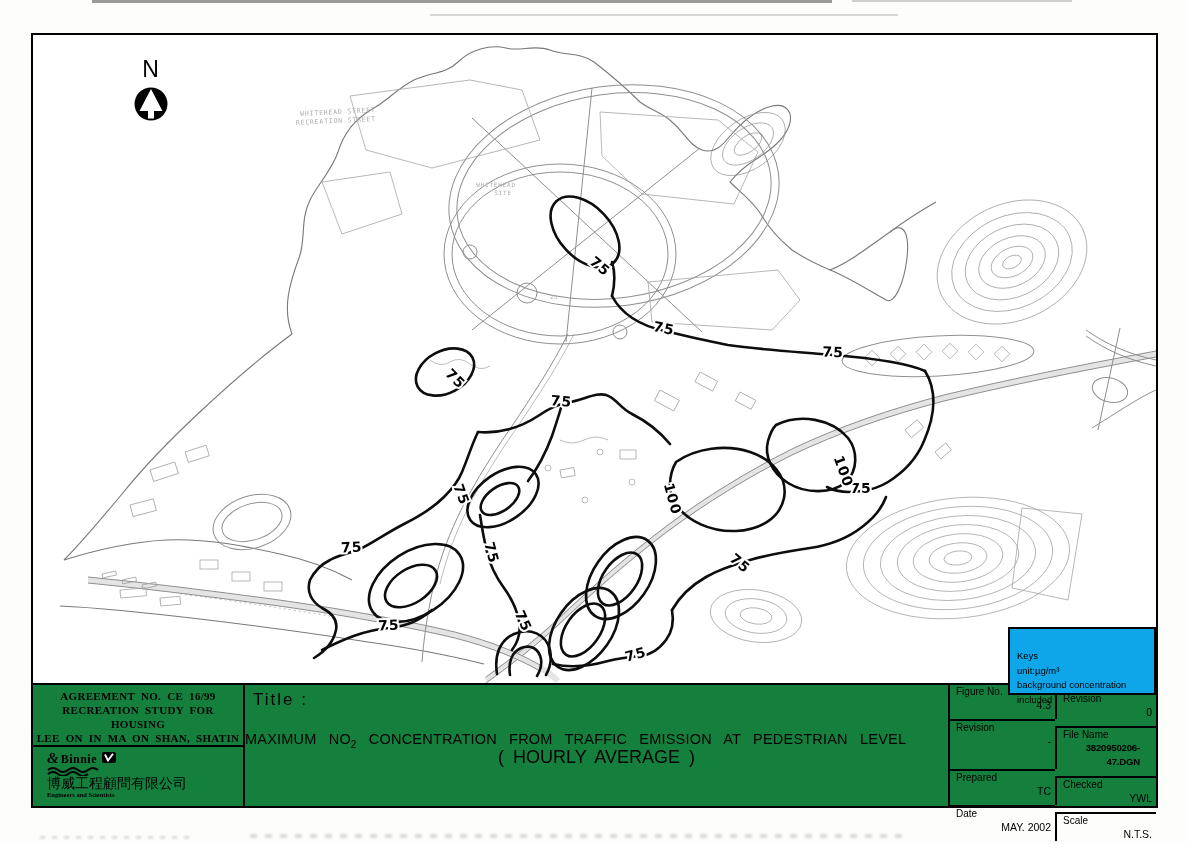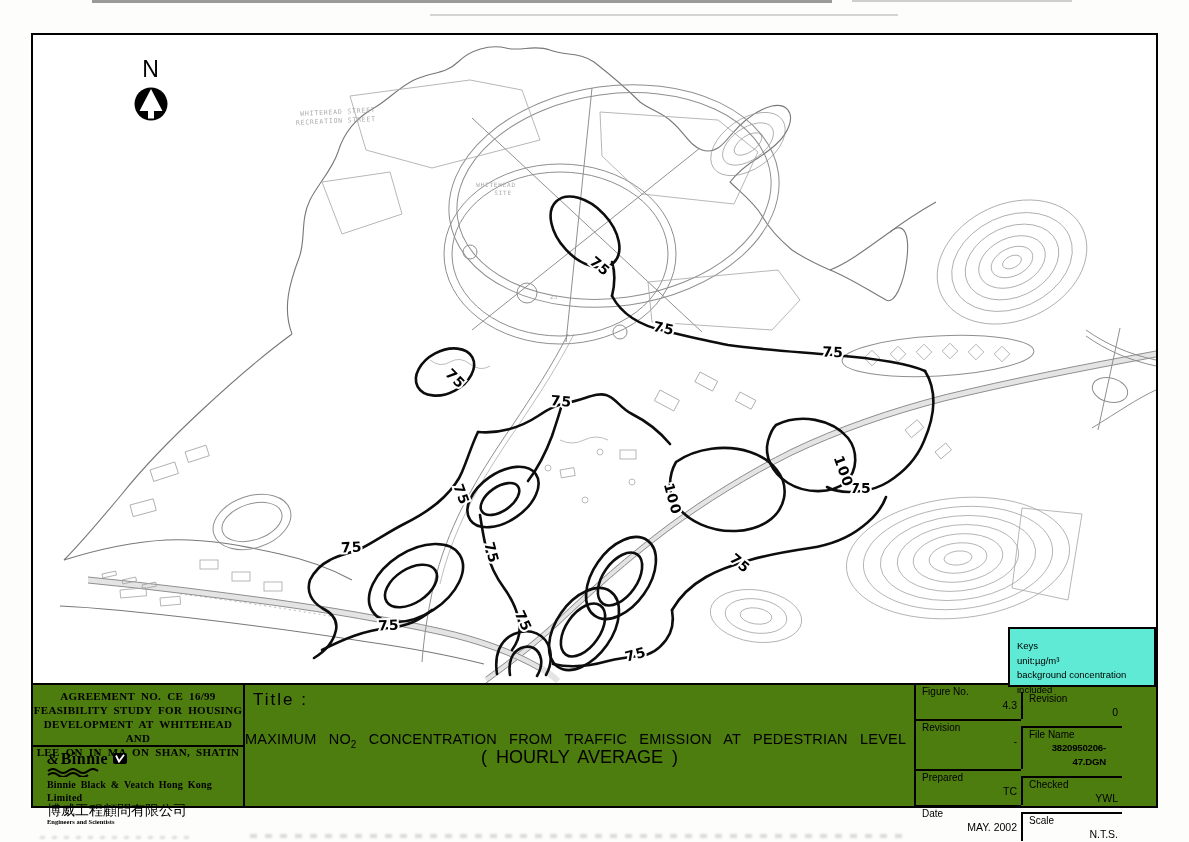--- a/index.html
+++ b/index.html
@@ -18,50 +18,50 @@
   .frame{position:absolute;left:31px;top:33px;width:1127px;height:775px;
          border:2px solid #000;box-sizing:border-box;background:#fff;}
   .map-svg{position:absolute;left:0;top:0;width:1123px;height:648px;display:block;}
 
   
   .north{position:absolute;left:96px;top:22px;width:44px;text-align:center;}
   .north .nletter{font-size:23px;font-weight:500;line-height:24px;letter-spacing:1px;}
   .north svg{display:block;margin:4px auto 0;}
 
   
-  .keys{position:absolute;left:975px;top:592px;width:148px;height:60px;border:2px solid #000;
-        box-sizing:border-box;padding:10px 7px;font-size:9.5px;line-height:1.55;
-        background:#5eead4;z-index:5;}
+  .keys{position:absolute;left:975px;top:592px;width:148px;height:68px;border:2px solid #000;
+        box-sizing:border-box;padding:20px 7px;font-size:9.5px;line-height:1.55;
+        background:#0ea5e9;z-index:5;}
 
   
   .tblock{position:absolute;left:0;top:648px;width:1123px;height:123px;border-top:2px solid #000;
-          display:flex;background:#4d7c0f;z-index:4;box-sizing:border-box;}
+          display:flex;background:#15803d;z-index:4;box-sizing:border-box;}
   .tb-left{width:212px;border-right:2px solid #000;box-sizing:border-box;display:flex;flex-direction:column;}
   .tb-agreement{height:62px;border-bottom:2px solid #000;box-sizing:border-box;
                 font-family:"Liberation Serif",serif;font-weight:700;font-size:11px;
                 line-height:14px;text-align:center;padding-top:4px;letter-spacing:.3px;word-spacing:3px;}
   .tb-logo{flex:1;padding:3px 10px 0 14px;font-family:"Liberation Serif",serif;}
   .logo-row{display:flex;align-items:baseline;gap:2px;}
   .logo-amp{font-style:italic;font-size:15px;font-weight:700;}
-  .logo-name{font-weight:700;font-size:16px;letter-spacing:.5px;}
+  .logo-name{font-weight:700;font-size:12px;letter-spacing:.5px;}
   .logo-flag{position:relative;top:1px;margin-left:3px;}
   .logo-waves{display:block;margin:0 0 1px 0;}
   .logo-en{font-size:10px;font-weight:700;letter-spacing:.2px;word-spacing:2px;line-height:13px;}
   .logo-zh{font-size:14px;line-height:13px;}
   .logo-tag{font-size:6.5px;font-weight:700;line-height:9px;}
 
   .tb-mid{flex:1;border-right:2px solid #000;box-sizing:border-box;position:relative;}
   .tb-title-label{position:absolute;left:8px;top:5px;font-size:17px;letter-spacing:2px;text-align:center;}
   .tb-title-main{position:absolute;left:0;right:0;top:46px;text-align:left;
                  font-size:14.5px;letter-spacing:.2px;word-spacing:8px;}
   .tb-title-main sub{font-size:10px;}
   .tb-title-sub{position:absolute;left:0;right:0;top:62px;text-align:center;
                 font-size:18px;word-spacing:4px;}
 
-  .tb-right{width:240px;display:grid;grid-template-columns:105px 101px;grid-template-rows:1fr 1fr 1fr 1fr;}
+  .tb-right{width:206px;display:grid;grid-template-columns:105px 101px;grid-template-rows:1fr 1fr 1fr 1fr;}
   .tb-cell{border-left:0;border-top:0;box-sizing:border-box;padding:1px 0 0 6px;font-size:10px;position:relative;}
   .tb-cell.c2{border-left:2px solid #000;margin-top:7px;}
   .tb-cell.r2,.tb-cell.r3,.tb-cell.r4{border-top:2px solid #000;}
   .tb-cell .lbl{font-size:10px;line-height:12px;}
   .tb-cell .val{text-align:right;font-size:10.5px;line-height:14px;padding-right:4px;}
   .tb-cell .val.small{font-size:9.6px;letter-spacing:-.2px;padding-left:0;padding-right:16px;margin-left:-4px;font-weight:bold;}
 
   
   .coast{fill:none;stroke:#787878;stroke-width:1.1;}
   .road{fill:none;stroke:#8f8f8f;stroke-width:1;}
@@ -274,38 +274,36 @@
     <div class="keys">
       <div>Keys</div>
       <div>unit:µg/m³</div>
       <div>background concentration included</div>
     </div>
 
     <div class="tblock">
       <div class="tb-left">
         <div class="tb-agreement">
           <div>AGREEMENT NO. CE 16/99</div>
-          <div>FEASIBILITY STUDY FOR HOUSING</div>
-          <div>DEVELOPMENT AT WHITEHEAD AND</div>
+          <div>RECREATION STUDY FOR HOUSING</div>
           <div>LEE ON IN MA ON SHAN, SHATIN</div>
         </div>
         <div class="tb-logo">
           <div class="logo-row">
             <span class="logo-amp">&amp;</span>
             <span class="logo-name">Binnie</span>
             <svg class="logo-flag" width="14" height="12" viewBox="0 0 14 12">
               <rect x="0" y="0" width="14" height="11" rx="2" fill="#000"></rect>
               <path d="M3,2.5 L6,8.5 L11,1.8" stroke="#fff" stroke-width="1.8" fill="none"></path>
             </svg>
           </div>
           <svg class="logo-waves" width="56" height="9" viewBox="0 0 56 9">
             <path d="M1,3 q5,-4 10,0 t10,0 t10,0 t10,0 t10,0" stroke="#000" stroke-width="2" fill="none"></path>
             <path d="M1,7 q5,-4 10,0 t10,0 t10,0 t10,0" stroke="#000" stroke-width="2" fill="none"></path>
           </svg>
-          <div class="logo-en">Binnie Black &amp; Veatch Hong Kong Limited</div>
           <div class="logo-zh">博威工程顧問有限公司</div>
           <div class="logo-tag">Engineers and Scientists</div>
         </div>
       </div>
 
       <div class="tb-mid">
         <div class="tb-title-label">Title :</div>
         <div class="tb-title-main">
           <span>MAXIMUM NO</span><sub>2</sub><span> CONCENTRATION FROM TRAFFIC EMISSION AT PEDESTRIAN LEVEL</span>
         </div>

